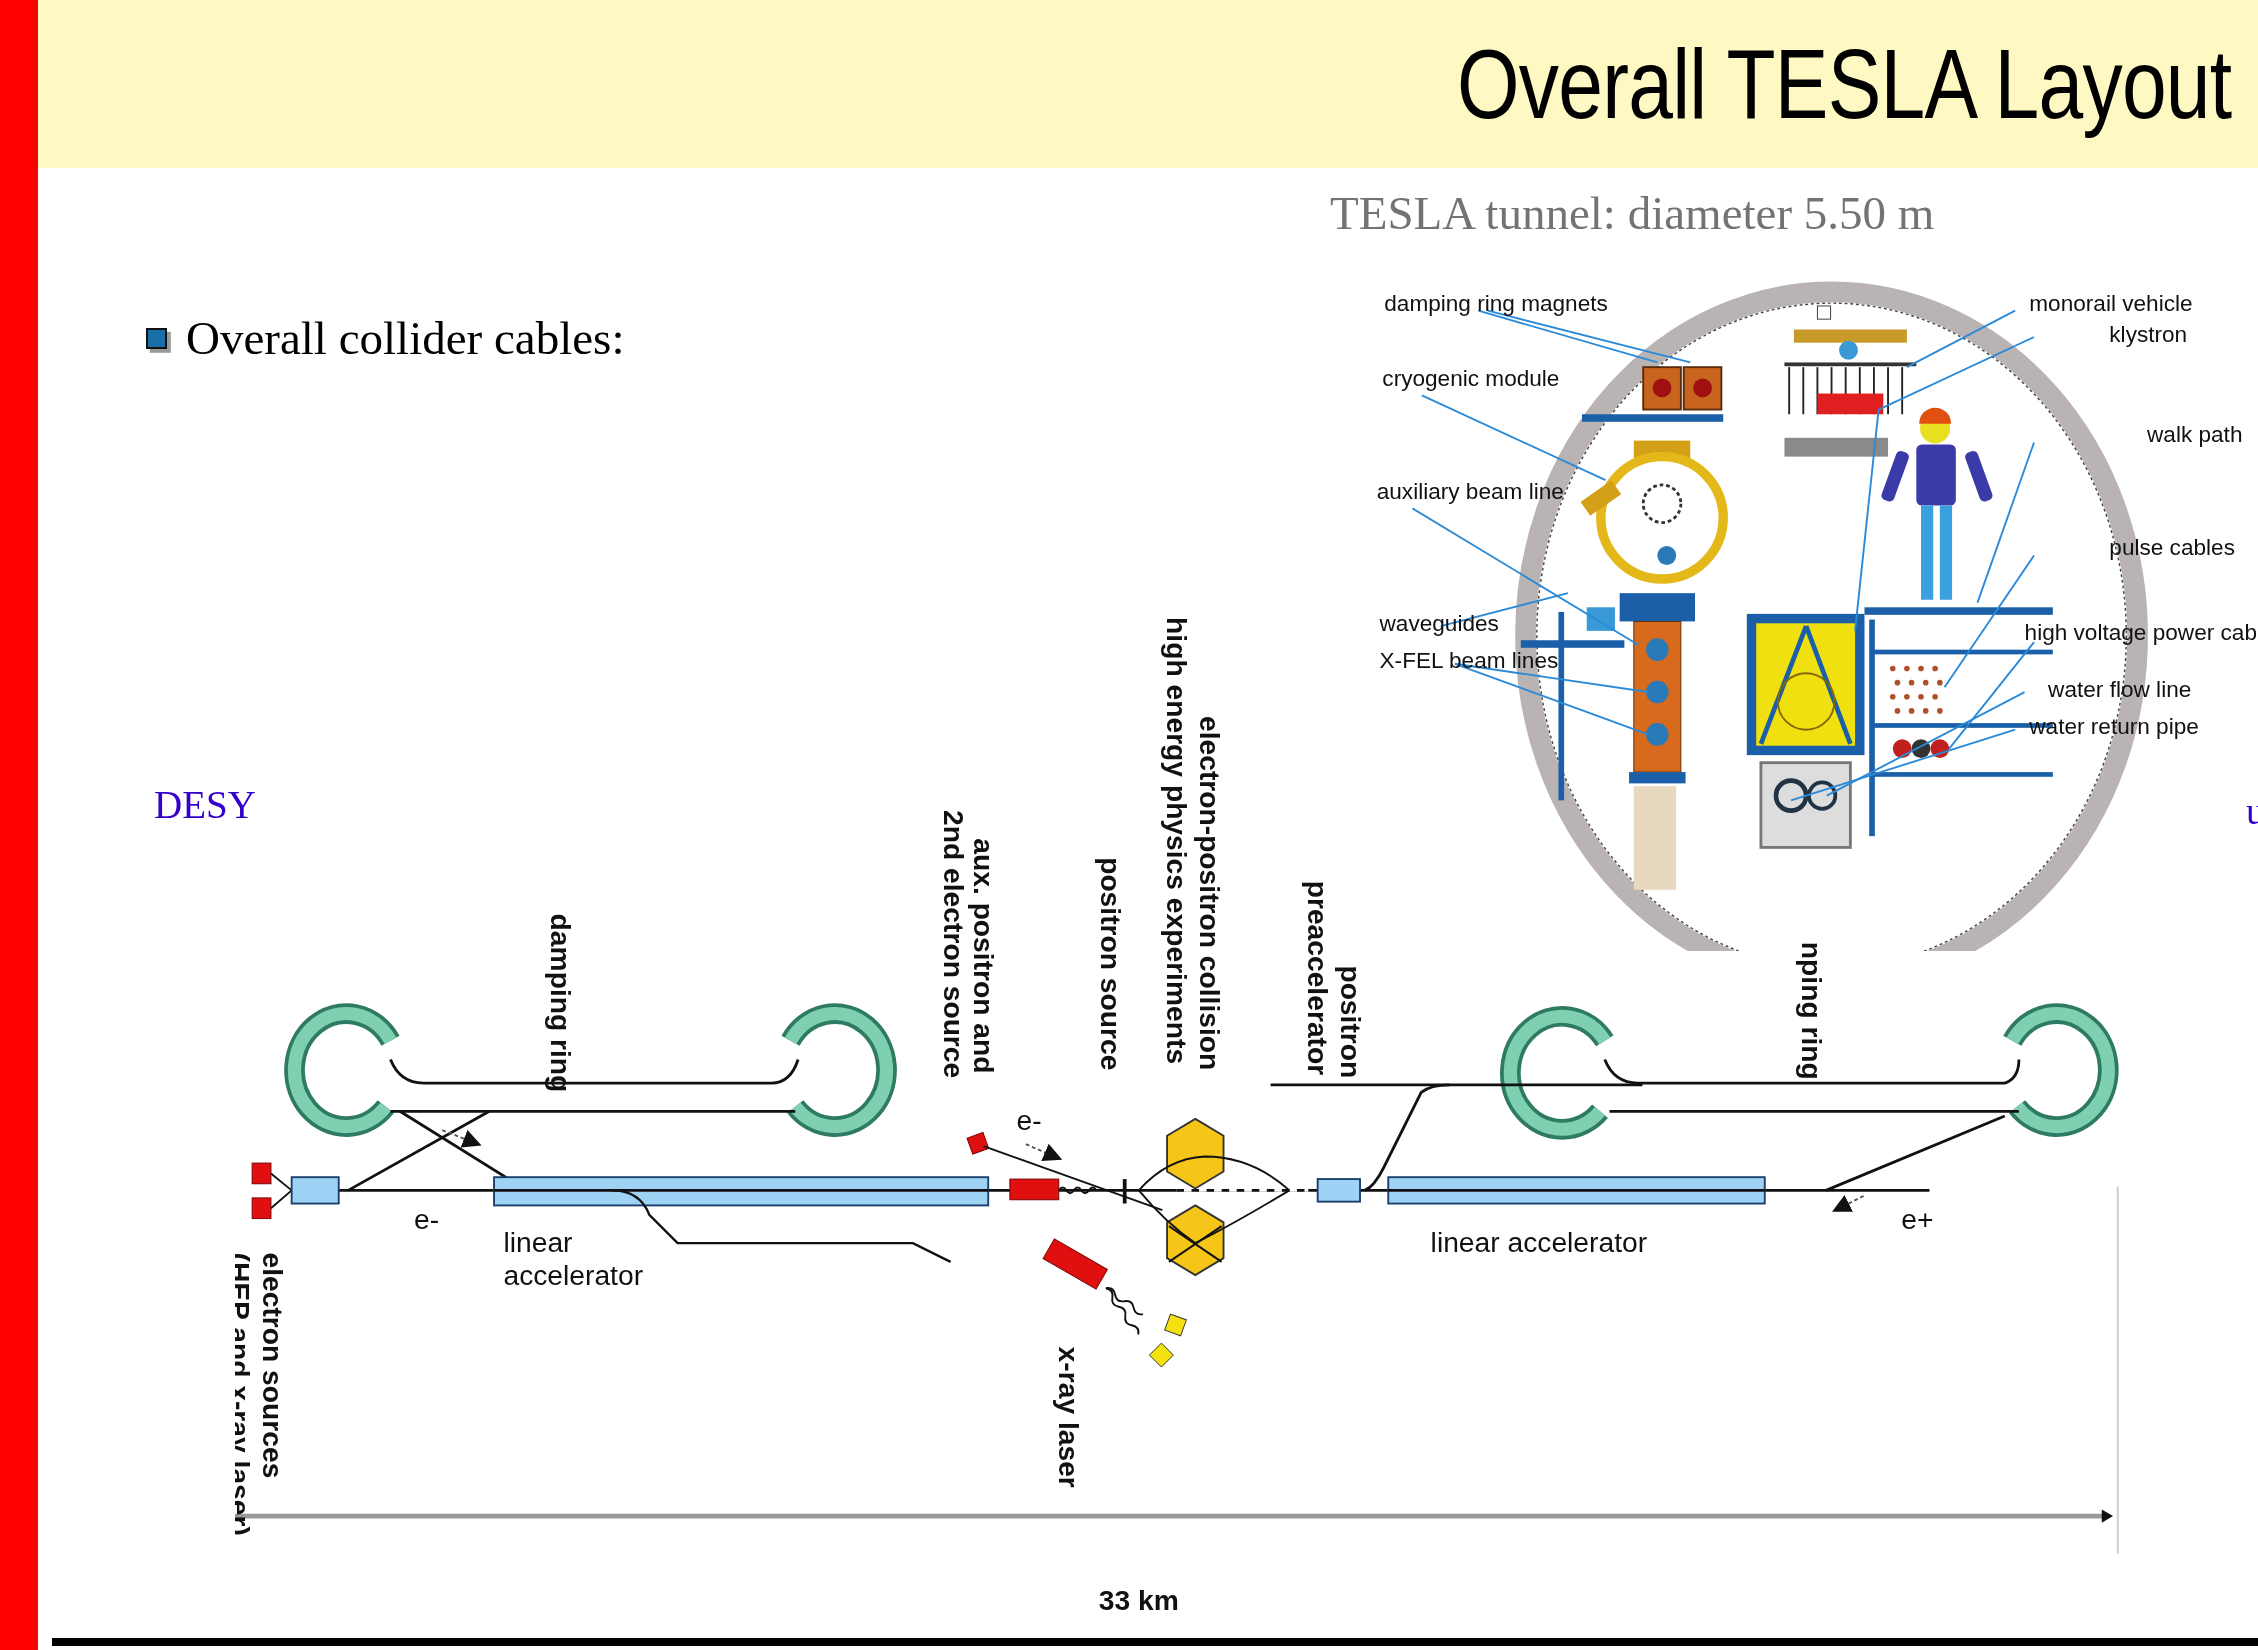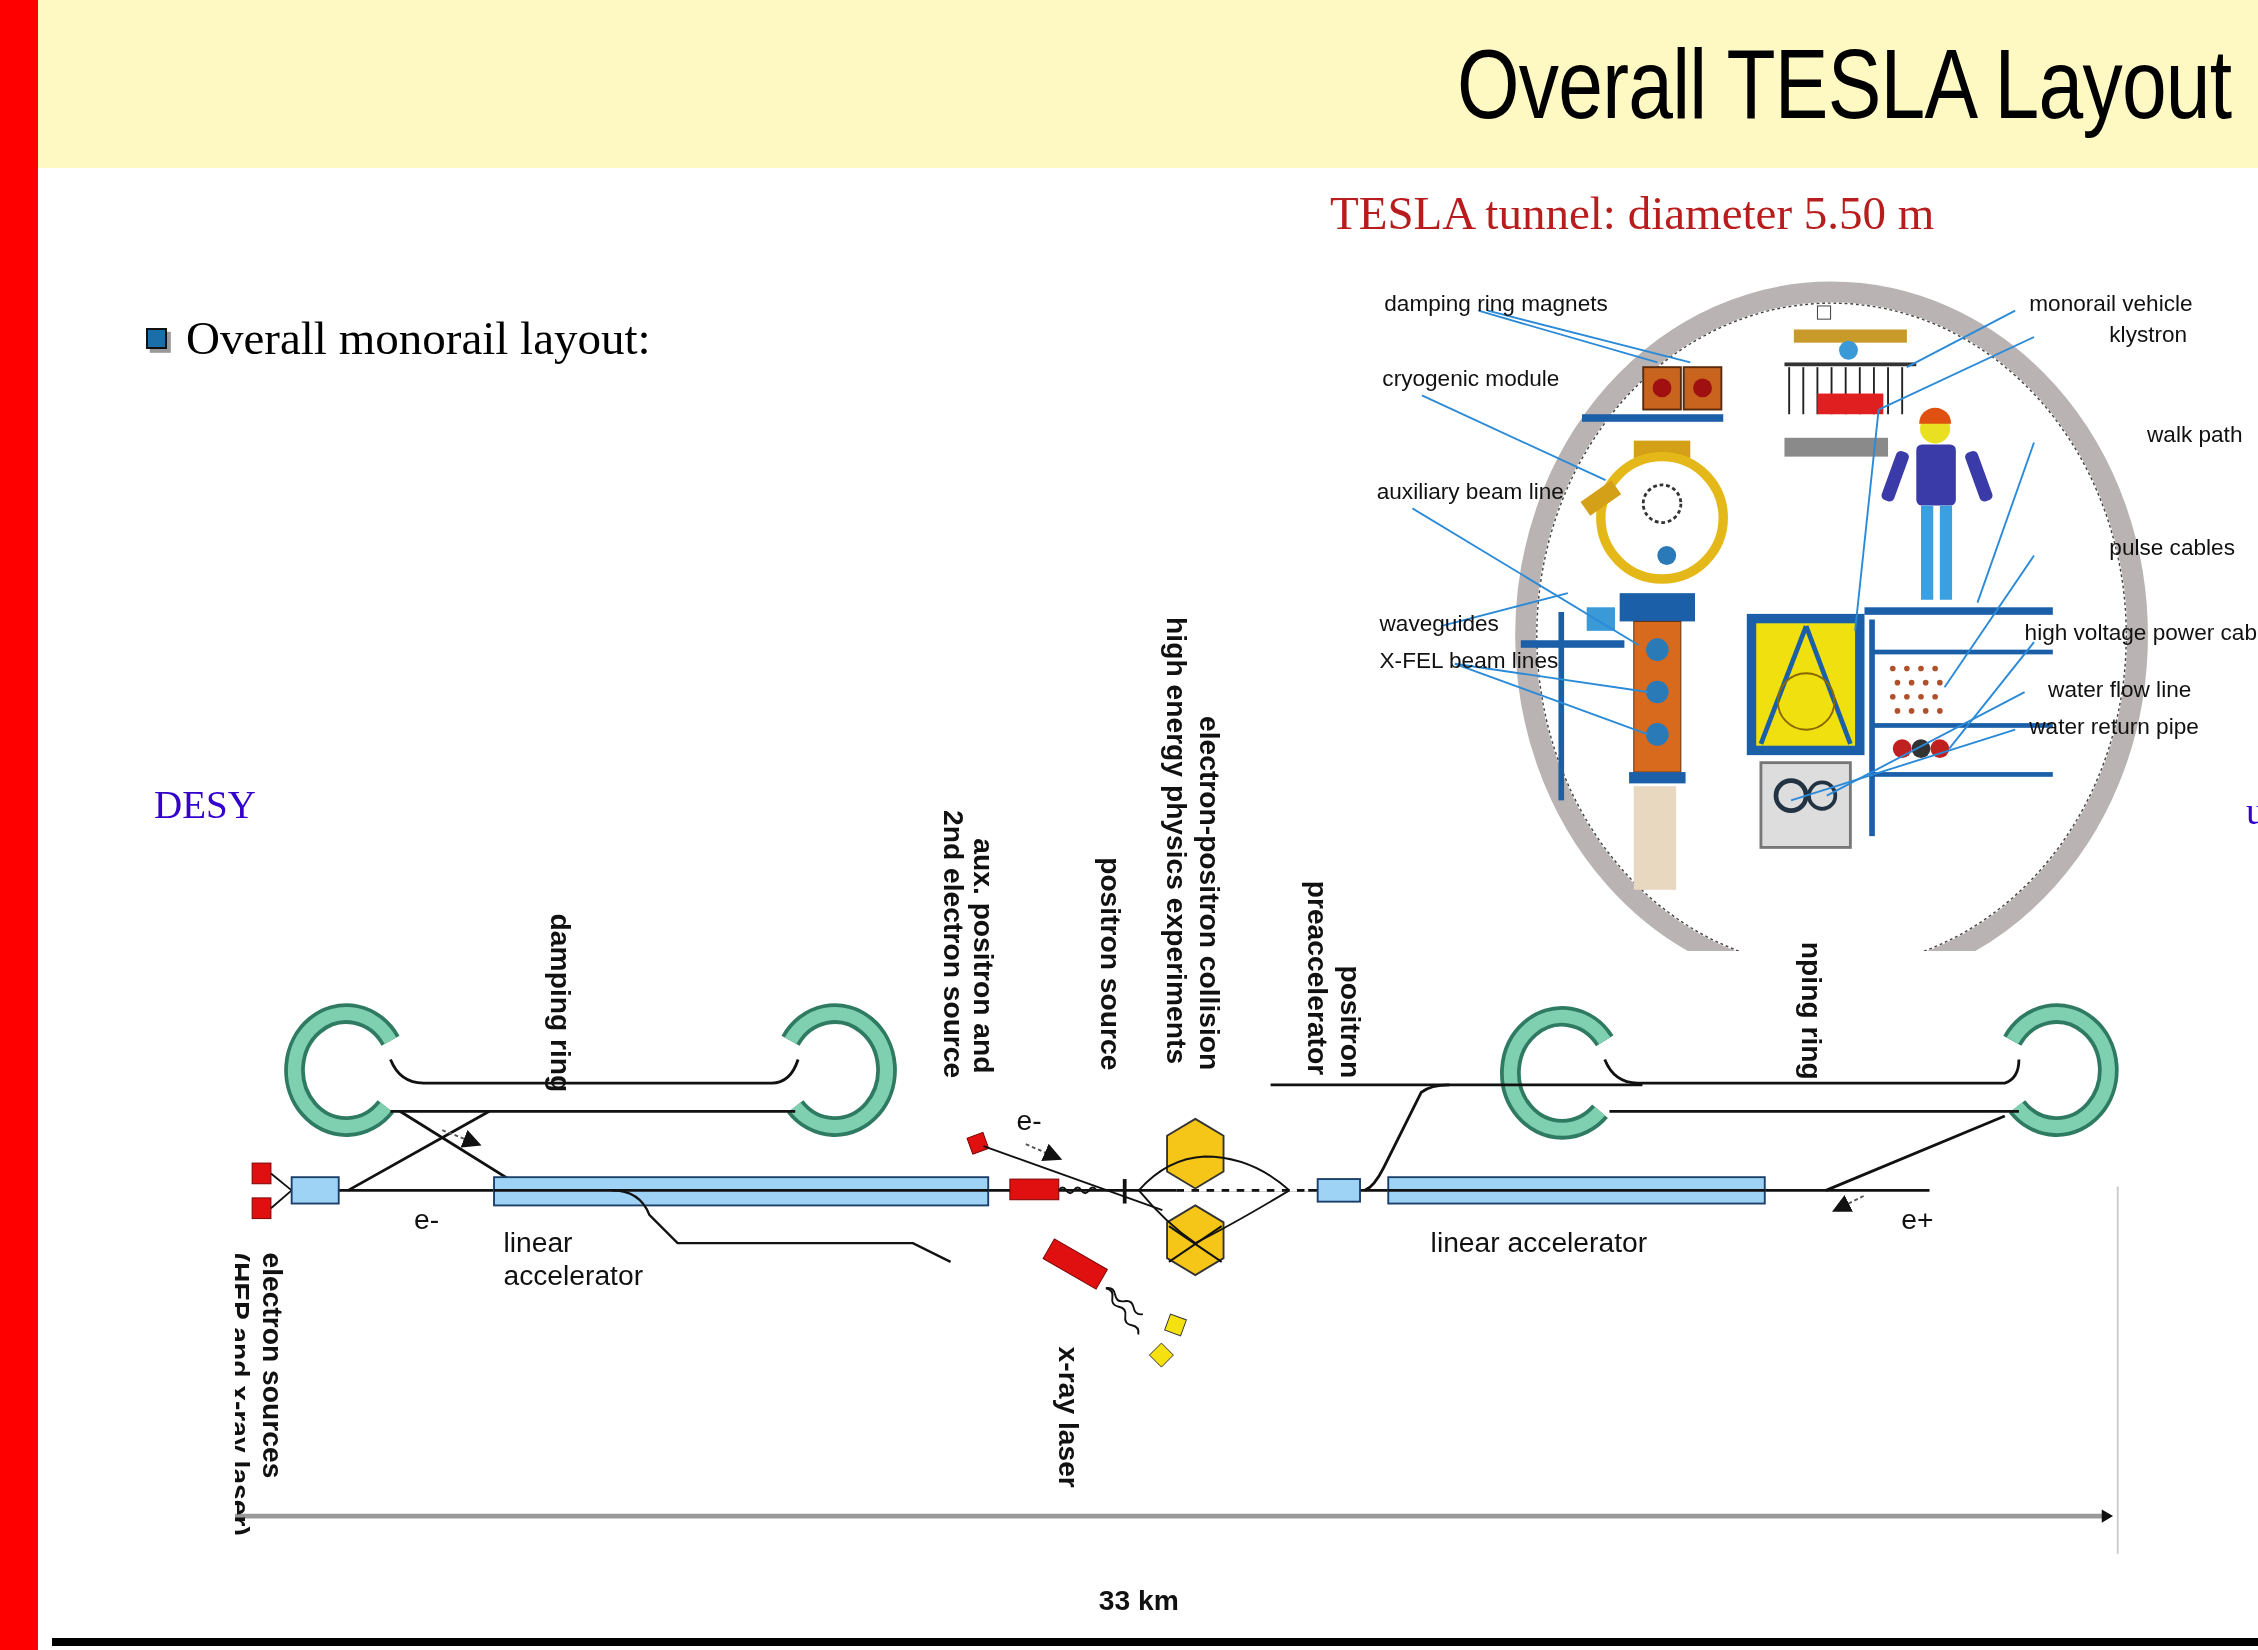--- a/index.html
+++ b/index.html
@@ -3,40 +3,40 @@
 <meta charset="utf-8">
 <style>
   html,body{margin:0;padding:0;}
   body{width:2259px;height:1651px;position:relative;background:#ffffff;overflow:hidden;font-family:"Liberation Sans",sans-serif;}
   .leftbar{position:absolute;left:0;top:0;width:38px;height:1651px;background:#ff0000;}
   .header{position:absolute;left:38px;top:0;width:2221px;height:168px;background:#fef9c3;}
   .title{position:absolute;right:28px;top:28px;font-family:"Liberation Sans",sans-serif;font-size:98px;color:#000;transform:scaleX(0.82);transform-origin:right top;white-space:nowrap;letter-spacing:-0.9px;}
   .bullet-row{position:absolute;left:146px;top:311px;display:flex;align-items:center;}
   .bullet{width:17px;height:17px;background:#1a6fa8;border:2.8px solid #111;box-shadow:3.8px 3.8px 0 #999;margin-right:19px;}
   .bullet-text{font-family:"Liberation Serif",serif;font-size:47px;color:#000;}
-  .tunnel-caption{position:absolute;left:1330px;top:186px;font-family:"Liberation Serif",serif;font-size:47px;color:#b91c1c;white-space:nowrap;}
+  .tunnel-caption{position:absolute;left:1330px;top:186px;font-family:"Liberation Serif",serif;font-size:47px;color:#737373;white-space:nowrap;}
   .desy{position:absolute;left:130px;top:782px;font-family:"Liberation Serif",serif;font-size:39px;color:#3300cc;margin-left:24px;}
   .edge-glyph{position:absolute;left:2246px;top:789px;font-family:"Liberation Serif",serif;font-size:38px;color:#3300cc;}
   .footer-line{position:absolute;left:52px;top:1638px;width:2207px;height:7.5px;background:#000;}
   svg text{font-family:"Liberation Sans",sans-serif;}
   .lbl{font-size:24px;fill:#111;}
   .vlbl{font-size:30px;font-weight:bold;fill:#111;}
   .dlbl{font-size:30px;fill:#111;}
 </style>
 </head>
 <body>
 
 <div class="leftbar"></div>
 <div class="header">
   <div class="title">Overall TESLA Layout</div>
 </div>
 
 <div class="bullet-row">
   <div class="bullet"></div>
-  <div class="bullet-text">Overall monorail layout:</div>
+  <div class="bullet-text">Overall collider cables:</div>
 </div>
 
 <div class="tunnel-caption">TESLA tunnel: diameter 5.50 m</div>
 
 <svg style="position:absolute;left:1356px;top:273px;" width="904" height="678" viewBox="0 0 960 720">
   <rect x="0" y="0" width="960" height="720" fill="#ffffff"></rect>
   <ellipse cx="505" cy="385" rx="325" ry="365" fill="none" stroke="#b9b3b3" stroke-width="22"></ellipse>
   <ellipse cx="505" cy="385" rx="313" ry="353" fill="none" stroke="#444" stroke-width="1.5" stroke-dasharray="3 3"></ellipse>
 
   <g>

